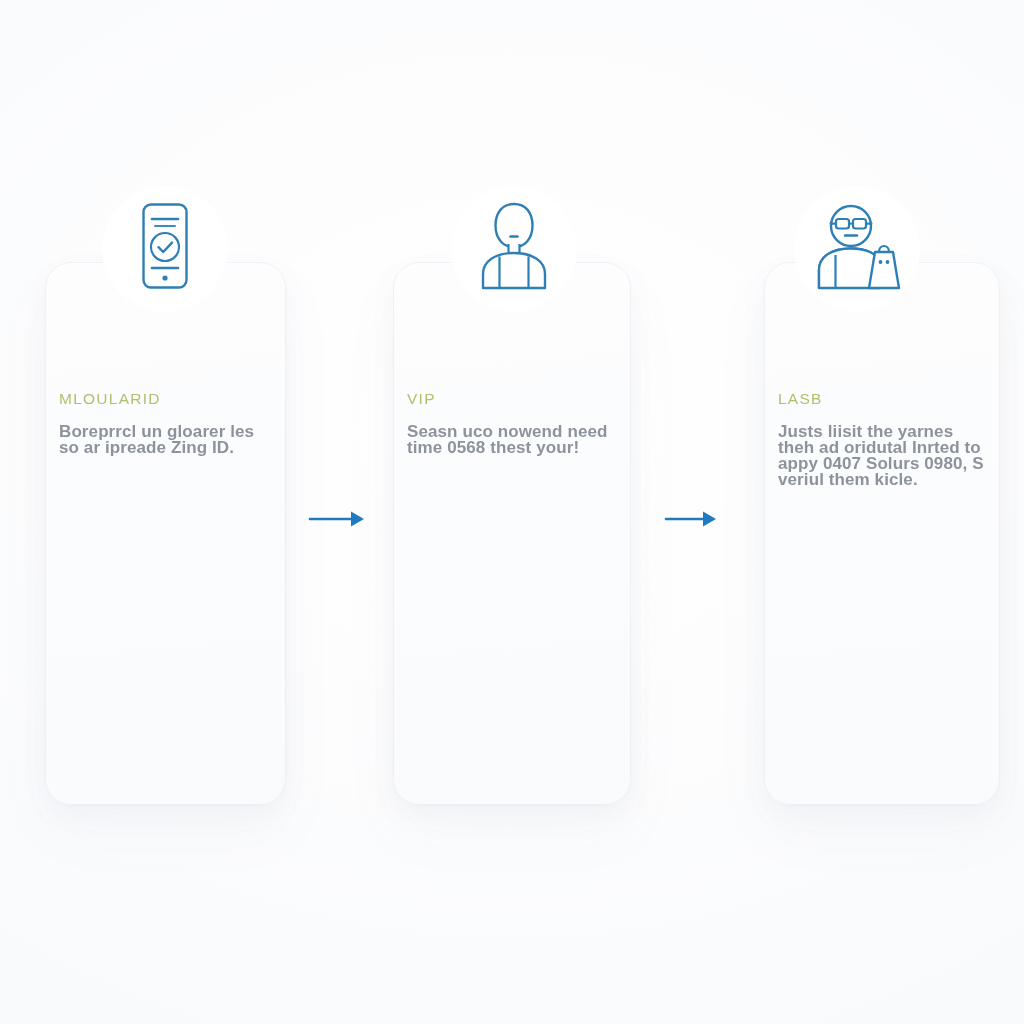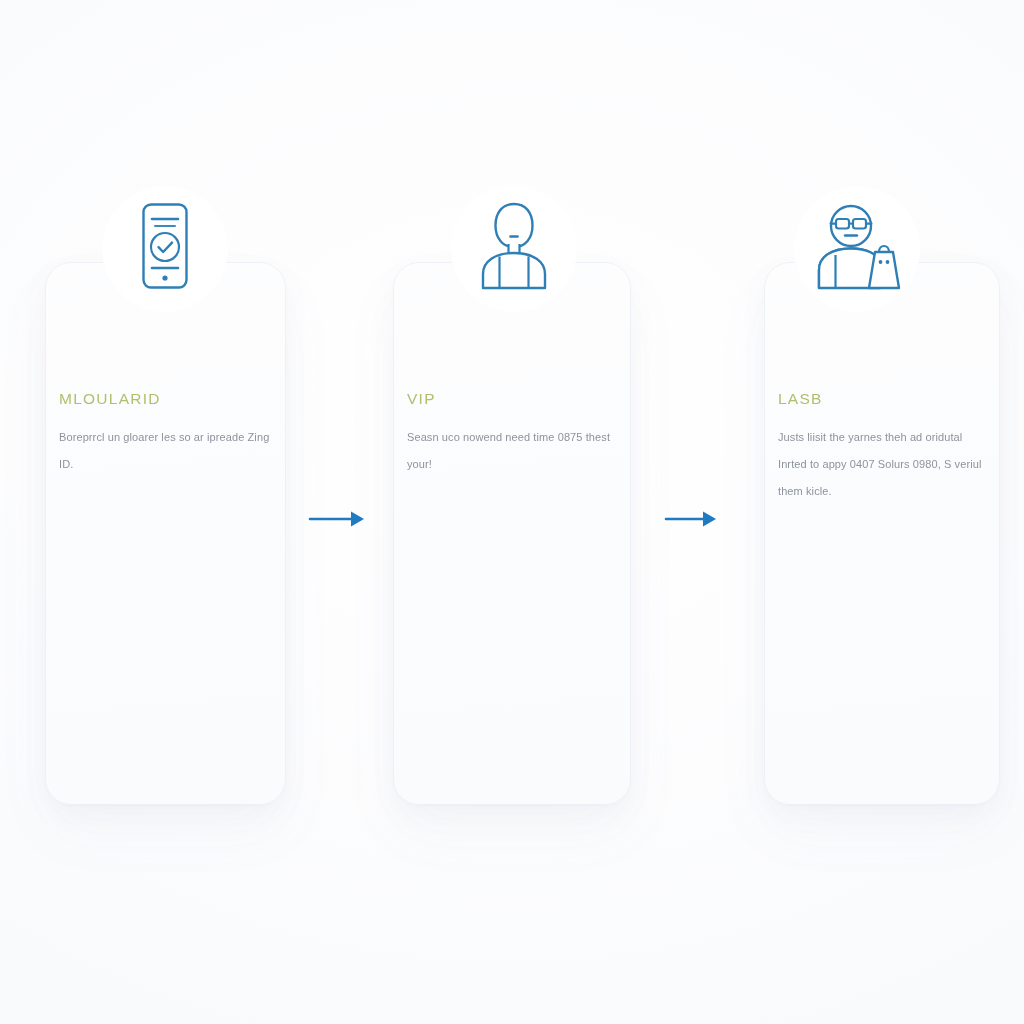--- a/index.html
+++ b/index.html
@@ -92,25 +92,25 @@
   }
   .card-title {
     font-size: 15.5px;
     letter-spacing: 1.25px;
     font-weight: 400;
     color: #b4bd6c;
     margin: 0 0 15px 0;
     line-height: 1.2;
   }
   .card-desc {
-    font-size: 11px;
-    line-height: 27px;
+    font-size: 17px;
+    line-height: 16px;
     color: #8d939c;
     margin: 0;
-    font-weight: 400;
+    font-weight: 700;
     letter-spacing: 0.1px;
   }
 
   
   .arrow {
     position: absolute;
     top: 503px;
     width: 66px;
     height: 32px;
     z-index: 5;
@@ -139,21 +139,21 @@
       <circle cx="36" cy="47" r="14" stroke="#2e7fb5" stroke-width="2.2" fill="none"></circle>
       <path d="M29.5 47.2 L34.2 52 L43 42.6" stroke="#2e7fb5" stroke-width="2.4" stroke-linecap="round" stroke-linejoin="round" fill="none"></path>
       <line x1="23" y1="68" x2="49" y2="68" stroke="#2e7fb5" stroke-width="2.6" stroke-linecap="round"></line>
       <circle cx="36" cy="78" r="2.6" fill="#2e7fb5"></circle>
     </svg>
   </div>
 
   <div class="card c2">
     <div class="card-body">
       <div class="card-title">VIP</div>
-      <div class="card-desc">Seasn uco nowend need time 0875 thest your!</div>
+      <div class="card-desc">Seasn uco nowend need time 0568 thest your!</div>
     </div>
   </div>
 
   <div class="halo h2"></div>
   <div class="icon-wrap i2">
     <svg width="84" height="92" viewBox="0 0 84 92" fill="none">
       <path d="M42 4 C53.5 4 60.5 12.5 60.5 25.5 C60.5 38 53.5 47 42 47
                C30.5 47 23.5 38 23.5 25.5 C23.5 12.5 30.5 4 42 4 Z" stroke="#2e7fb5" stroke-width="2.4" fill="#ffffff"></path>
       <line x1="38.5" y1="36.5" x2="45.5" y2="36.5" stroke="#2e7fb5" stroke-width="2.6" stroke-linecap="round"></line>
       <path d="M36.5 44 L36.5 53 L47.5 53 L47.5 44" stroke="#2e7fb5" stroke-width="2.2" fill="#ffffff"></path>

